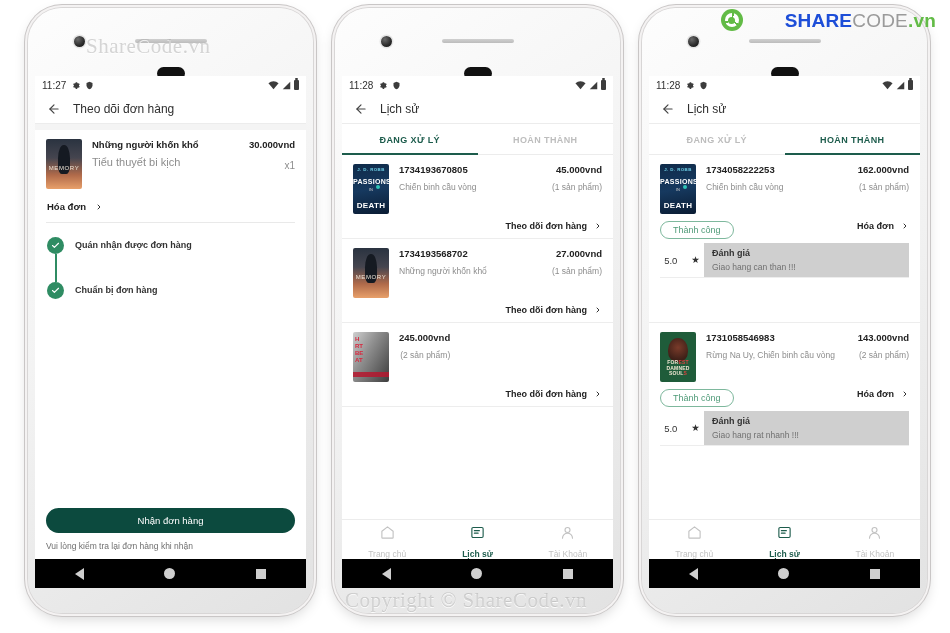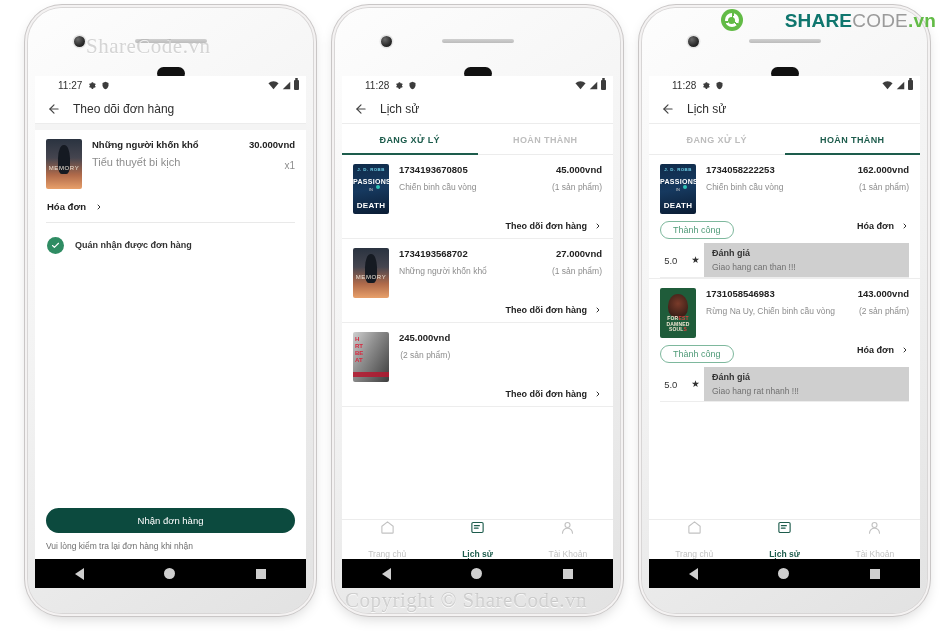--- a/index.html
+++ b/index.html
@@ -16,21 +16,21 @@
   .logo-mark::before{
     content:""; position:absolute; inset:4px; border-radius:50%;
     background:
       conic-gradient(from 20deg, #fff 0 28%, #62bb46 28% 33%, #fff 33% 61%, #62bb46 61% 66%, #fff 66% 94%, #62bb46 94% 100%);
   }
   .logo-mark::after{
     content:""; position:absolute; left:50%; top:50%; width:7px; height:7px; margin:-3.5px 0 0 -3.5px;
     border-radius:50%; background:#62bb46;
   }
   .logo-text { font-size:19px; font-weight:bold; letter-spacing:.2px; line-height:1; }
-  .logo-text .s1 { color:#0f766e;margin-left:36px; }
+  .logo-text .s1 { color:#1d4ed8;margin-left:36px; }
   .logo-text .s2 { color:#9a9a9a; font-weight:normal; }
   .logo-text .s3 { color:#62bb46; }
 
   
   .wm {
     position:absolute; z-index:35; pointer-events:none;
     color:rgba(150,150,150,.40);
     text-shadow:0 1px 0 rgba(255,255,255,.85);
     font-family:"Liberation Serif", serif;
     white-space:nowrap;
@@ -63,21 +63,21 @@
   .pill { position:absolute; left:50%; top:59px; transform:translateX(-50%);
           width:28px; height:13px; border-radius:7px; background:#111; }
 
   .screen {
     position:absolute; left:7px; right:7px; top:68px; height:483px;
     background:#ffffff; overflow:hidden;
   }
 
   
   .statusbar { height:18px; display:flex; align-items:center; padding:0 7px;
-               font-size:9.5px; color:#3c3c3c; background:#fff;margin-left:16px; }
+               font-size:9.5px; color:#3c3c3c; background:#fff; }
   .sb-left { display:flex; align-items:center; gap:5px; }
   .sb-time { font-size:10px; color:#303030; font-weight:500; }
   .sb-right { margin-left:auto; display:flex; align-items:center; gap:3px; }
   .ic-gear, .ic-shield { width:9px; height:9px; display:block; }
   .ic-wifi { width:11px; height:9px; }
   .ic-signal { width:9px; height:9px; }
   .ic-batt { width:5px; height:10px; background:#3c3c3c; border-radius:1px; position:relative; }
   .ic-batt::before{content:"";position:absolute;left:1.3px;top:-1.6px;width:2.4px;height:1.4px;background:#3c3c3c;border-radius:1px;}
 
   
@@ -150,21 +150,21 @@
   .star { color:#fcd303; font-size:11px; line-height:1; }
   .review-body { padding:5px 8px; }
   .review-title { font-size:9px; font-weight:bold; color:#333; }
   .review-text { font-size:8.5px; color:#707070; margin-top:4px; }
   .review-wrap { background:#fff; }
 
   
   .botnav { position:absolute; left:0; right:0; bottom:0; height:40px; background:#fff;
             border-top:1px solid #ececec; display:flex; }
   .nav-item { flex:1; display:flex; flex-direction:column; align-items:center;
-              justify-content:space-between; gap:9px; cursor:pointer; }
+              justify-content:flex-end; gap:9px; cursor:pointer; }
   .nav-item svg { width:15px; height:15px; color:#c2c2c2; }
   .nav-item .nav-label { font-size:8.5px; color:#c2c2c2; }
   .nav-item.active svg { color:#1d5c4c; }
   .nav-item.active .nav-label { color:#1d5c4c; font-weight:bold; }
 
   
   .sysbar { position:absolute; left:7px; right:7px; top:551px; height:29px;
             background:#000; display:flex; align-items:center; justify-content:space-around; }
   .sys-back { width:0;height:0;border-top:6px solid transparent;border-bottom:6px solid transparent;
               border-right:9px solid #cfcfcf; }
@@ -271,20 +271,29 @@
       <div class="timeline">
         <div class="tl-item">
           <div class="tl-line"></div>
           <div class="tl-dot">
             <svg viewBox="0 0 24 24" fill="none" stroke="currentColor" stroke-width="3" stroke-linecap="round" stroke-linejoin="round">
                 <polyline points="20 6 9 17 4 12"></polyline>
               </svg>
           </div>
           <div class="tl-text">Quán nhận được đơn hàng</div>
         </div>
+        <div class="tl-item">
+          <div class="tl-line"></div>
+          <div class="tl-dot">
+            <svg viewBox="0 0 24 24" fill="none" stroke="currentColor" stroke-width="3" stroke-linecap="round" stroke-linejoin="round">
+                <polyline points="20 6 9 17 4 12"></polyline>
+              </svg>
+          </div>
+          <div class="tl-text">Chuẩn bị đơn hàng</div>
+        </div>
       </div>
 
       <div class="bottom-cta">
         <button class="cta-btn">Nhận đơn hàng</button>
         <div class="cta-note">Vui lòng kiểm tra lại đơn hàng khi nhận</div>
       </div>
     </div>
 
     <div class="sysbar">
       <div class="sys-back"></div>
@@ -506,21 +515,21 @@
               <span>5.0</span>
               <span class="star">★</span>
             </div>
             <div class="review-body">
               <div class="review-title">Đánh giá</div>
               <div class="review-text">Giao hang can than !!!</div>
             </div>
           </div>
         </div>
 
-        <div class="hist-item" style="border-bottom:none;border-top:1px solid #ededed;padding-bottom:4px;">
+        <div class="hist-item" style="border-bottom:none;border-top:1px solid #ededed;padding-bottom:4px;margin-top:44px;">
           <div class="hist-top">
             <div class="cover cv-forest">
               <div class="t">FOR<em>EST</em><br>DAMNED<br>SOUL<em>S</em></div>
             </div>
             <div class="hist-main">
               <div class="hist-id">1731058546983</div>
               <div class="hist-books">Rừng Na Uy, Chiến binh cầu vòng</div>
             </div>
             <div class="hist-right">
               <div class="hist-price">143.000vnd</div>

